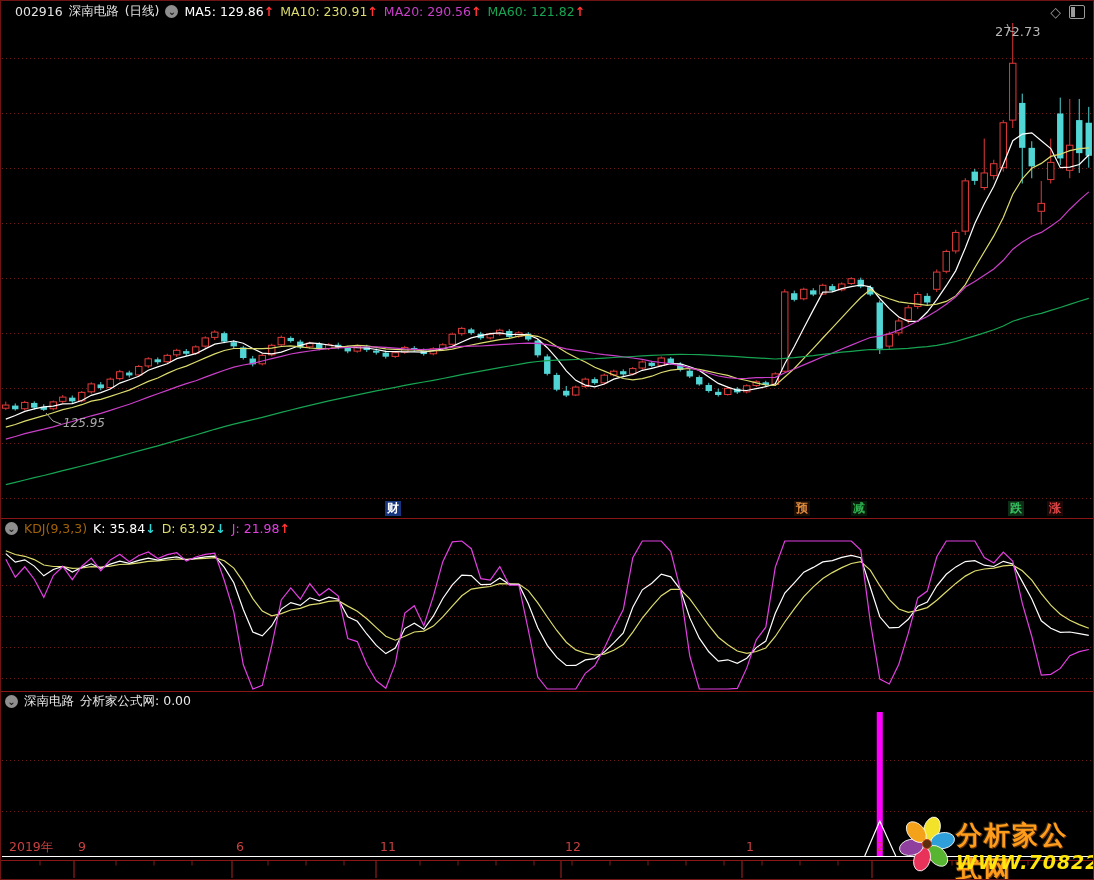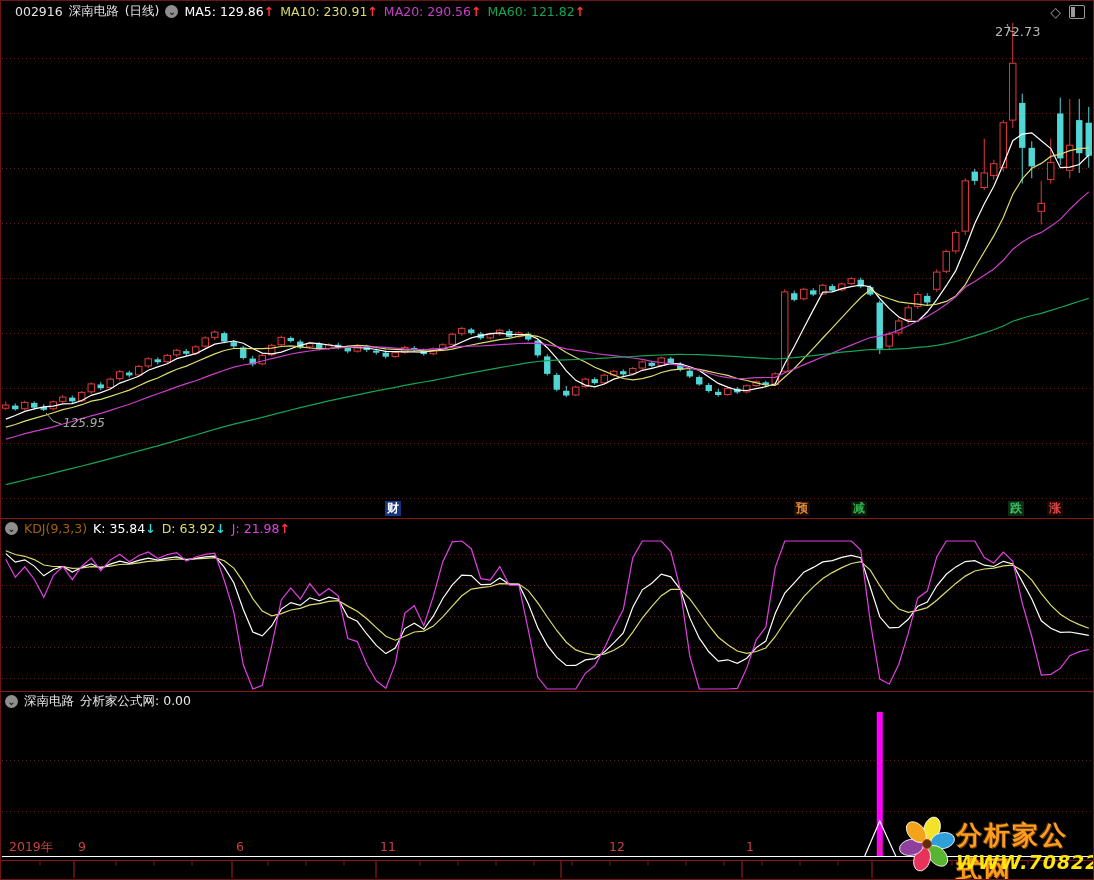--- a/index.html
+++ b/index.html
@@ -373,21 +373,21 @@
       <ellipse cx="29" cy="13" rx="8" ry="12" fill="#f5a21b" transform="rotate(318 29 29)"></ellipse>
     </g>
     <circle cx="29" cy="29" r="4.5" fill="#5a2d0c" stroke="#c93f18" stroke-width="1"></circle>
   </svg>
   <div class="wm-line1">分析家公式网</div>
   <div class="wm-line2">WWW.70822.COM</div>
 
 <div class="axis-label" style="left: 77px;">9</div>
     <div class="axis-label" style="left: 235px;">6</div>
     <div class="axis-label" style="left: 379px;">11</div>
-    <div class="axis-label" style="left: 564px; margin-left: 44px;">12</div>
+    <div class="axis-label" style="left: 564px;">12</div>
     <div class="axis-label" style="left: 745px;">1</div>
     <div class="axis-label" style="left: 875px;">2</div>
     <div class="marker" style="left: 392px; color: rgb(255, 255, 255); background: rgb(23, 53, 126);">财</div>
     <div class="marker" style="left: 801px; color: rgb(222, 138, 60); background: rgb(28, 13, 5);">预</div>
     <div class="marker" style="left: 858px; color: rgb(47, 174, 78); background: rgb(7, 24, 10);">减</div>
     <div class="marker" style="left: 1015px; color: rgb(56, 194, 97); background: rgb(13, 45, 22);">跌</div>
     <div class="marker" style="left: 1054px; color: rgb(216, 67, 67); background: rgb(30, 7, 7);">涨</div>
   </div>
 
 </body></html>

